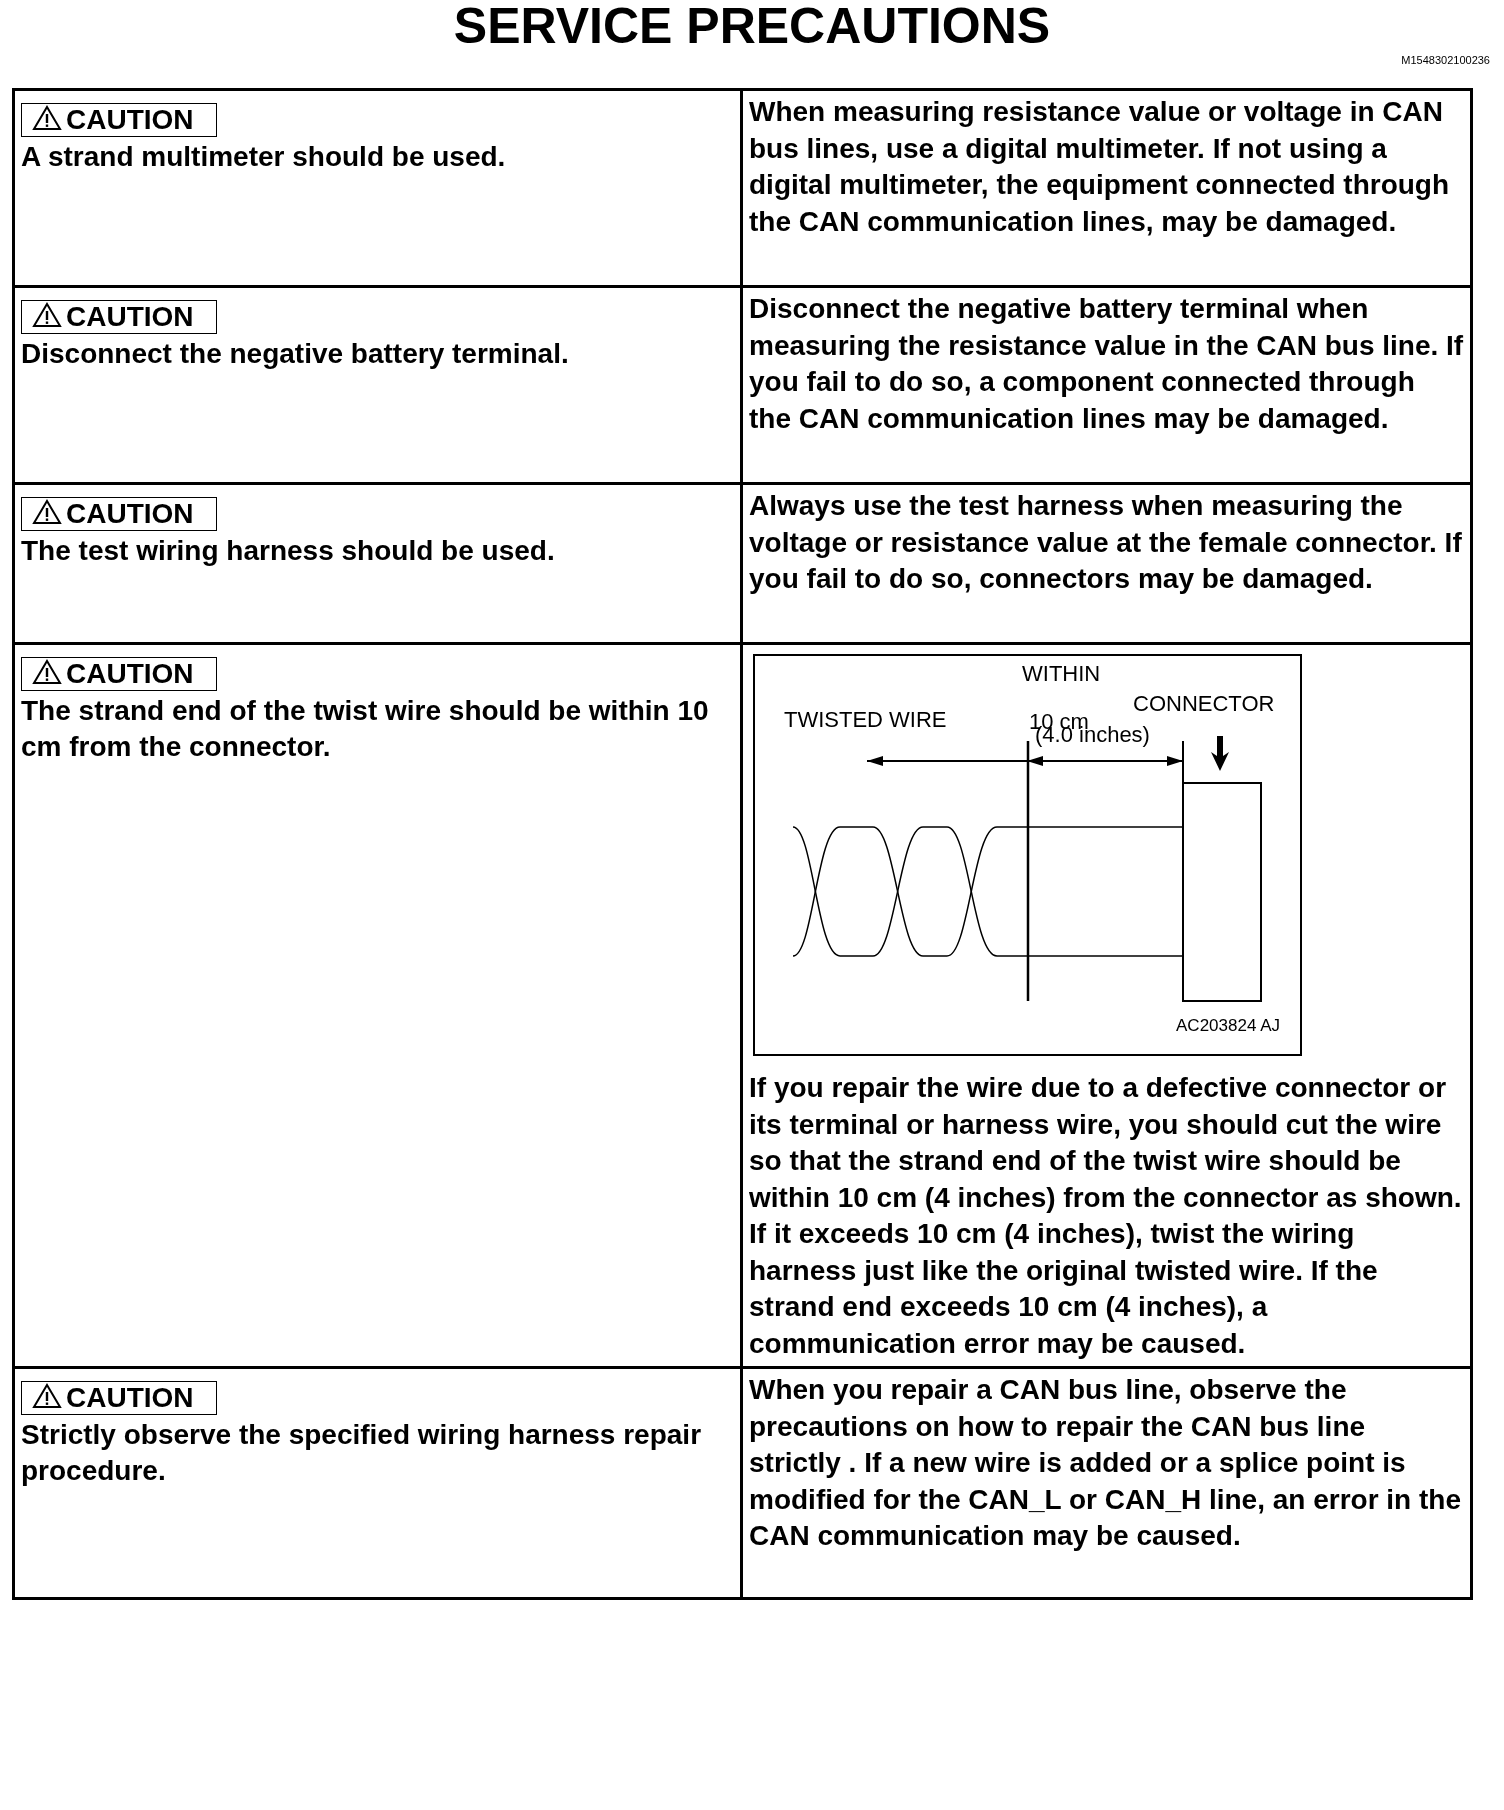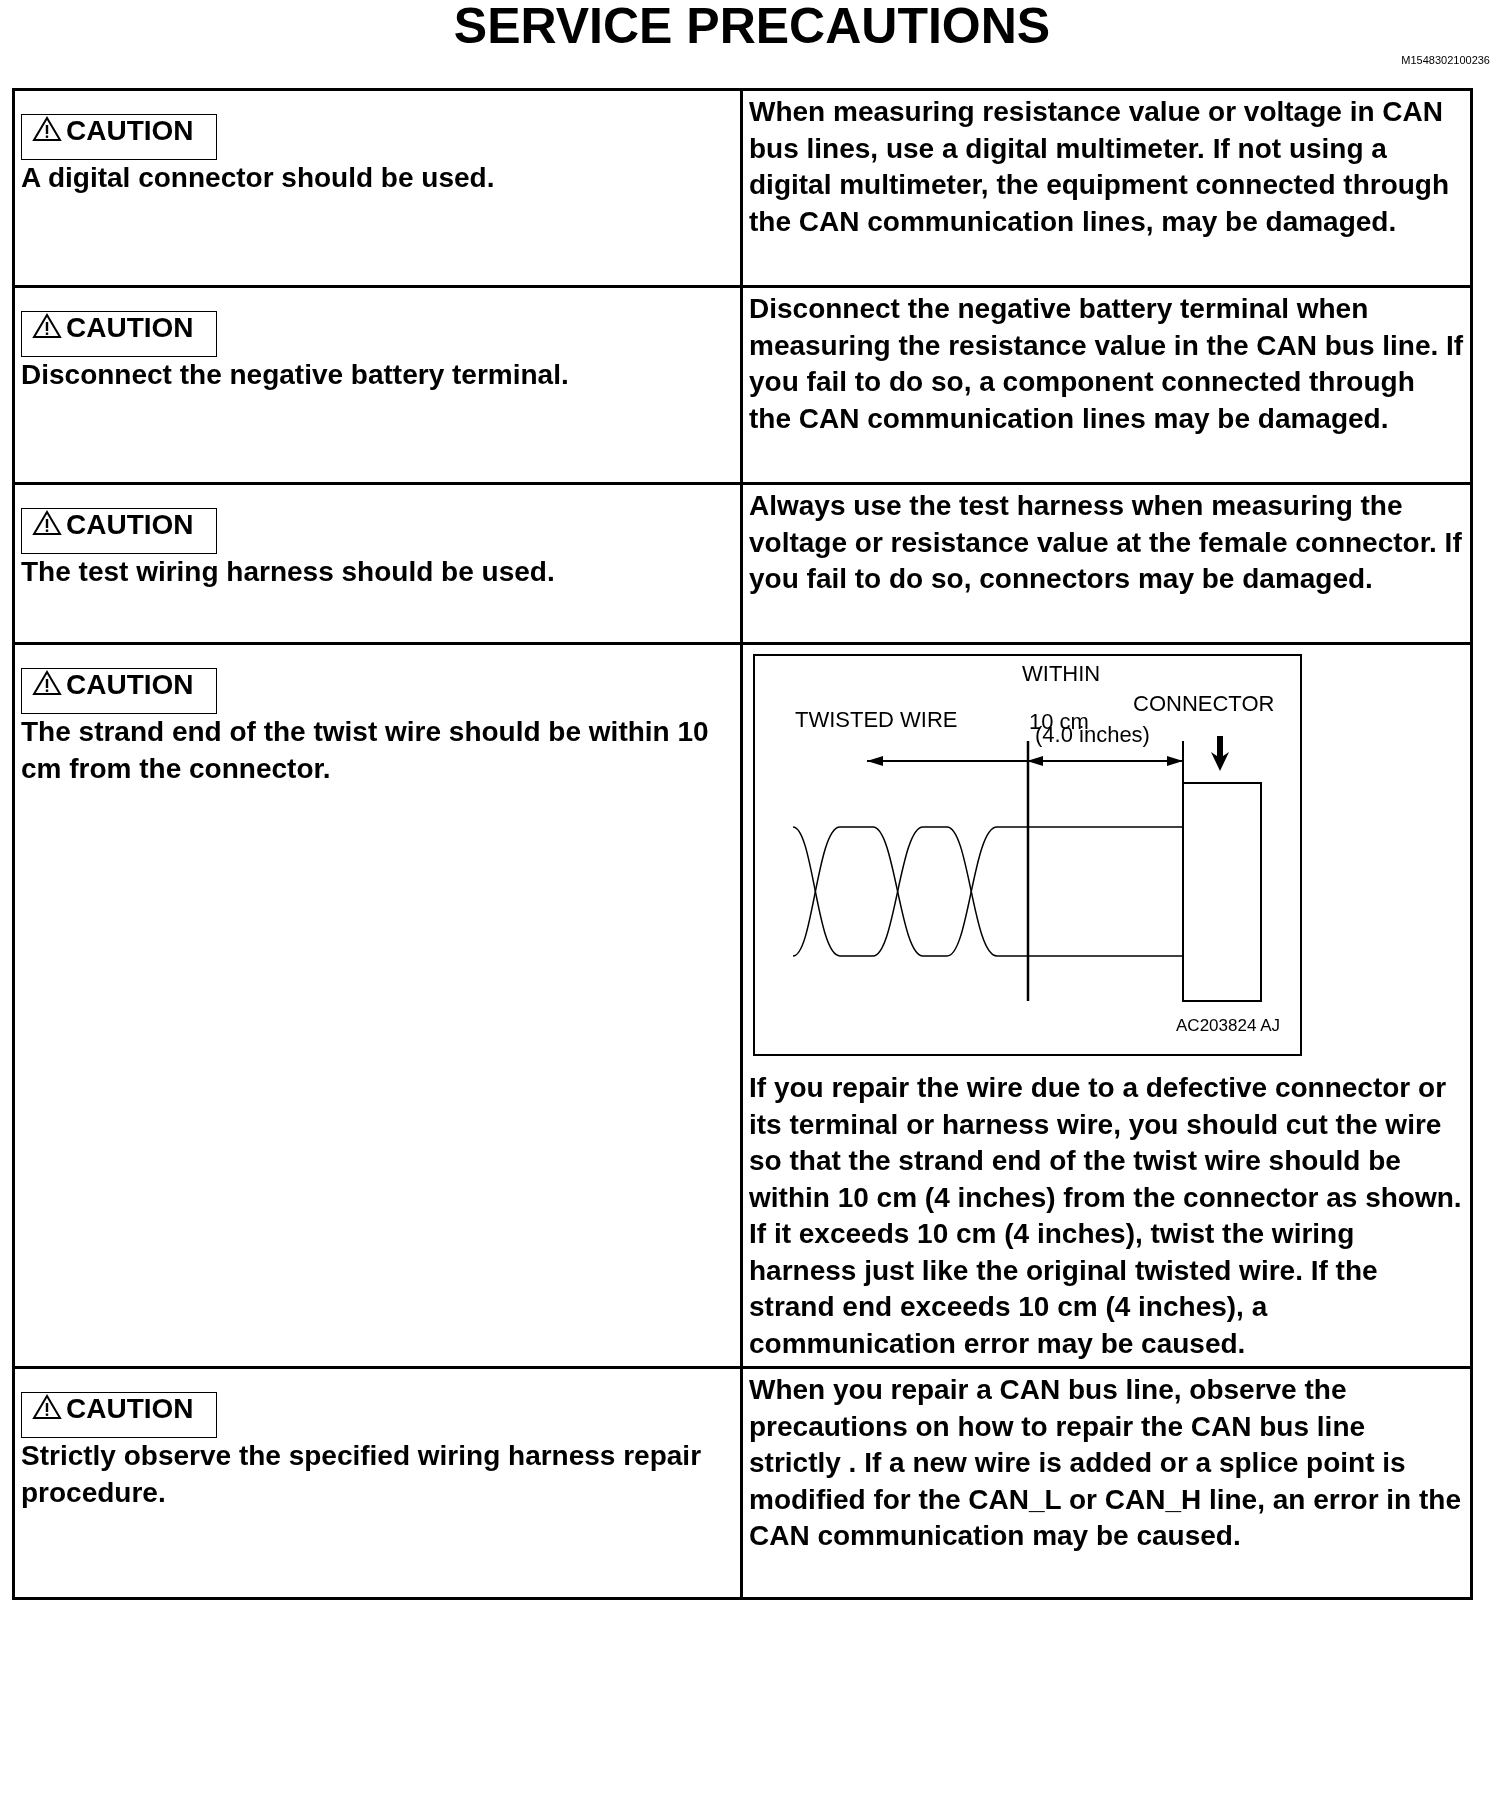--- a/index.html
+++ b/index.html
@@ -8,22 +8,22 @@
   .title { position:absolute; left:0; width:1504px; top:-4px; text-align:center;
            font-size:50px; font-weight:bold; letter-spacing:0px; line-height:60px; }
   .docid { position:absolute; right:14px; top:54px; font-size:11px; }
   table.prec { position:absolute; left:12px; top:88px; width:1458px; border-collapse:collapse;
                table-layout:fixed; }
   table.prec td, table.prec th { border:3px solid #000; vertical-align:top; padding:3px 6px 4px 6px;
                font-size:28px; font-weight:bold; line-height:36.5px; text-align:left; }
   table.prec th { font-weight:bold; padding-top:4px; height:38px; }
   col.c1 { width:728px; }
   col.c2 { width:730px; }
-  .caution-box { display:inline-block; border:1.5px solid #000; padding:0 22px 12px 10px;
-                 font-size:28px; line-height:32px; margin-top:20px; margin-bottom:0; }
+  .caution-box { display:inline-block; border:1.5px solid #000; padding:0 22px 0 10px;
+                 font-size:28px; line-height:32px; margin-top:9px; margin-bottom:0; }
   .caution-box .tri { display:inline-block; width:30px; height:26px; vertical-align:-2px; margin-right:4px; }
   .r1 td { height:150px; } .r2 td { height:187px; } .r3 td { height:187px; }
   .r4 td { height:150px; } .r5 td { height:707px; } .r6 td { height:221px; }
   .figure { position:relative; width:545px; height:398px; border:2px solid #000; margin:6px 0 14px 4px; background:#fff; }
   .figure svg { position:absolute; left:0; top:0; }
   .fig-label { position:absolute; font-weight:normal; font-size:22px; line-height:24px; white-space:nowrap; }
   .fig-id { position:absolute; font-weight:normal; font-size:17px; right:20px; bottom:10px; }
 </style>
 </head>
 <body>
@@ -41,21 +41,21 @@
 
   <tr class="r2">
     <td>
       <div class="caution-box">
         <svg class="tri" viewBox="0 0 30 26">
               <polygon points="15,2 28,24 2,24" fill="none" stroke="#000" stroke-width="2"></polygon>
               <rect x="13.8" y="9" width="2.4" height="9" fill="#000"></rect>
               <rect x="13.8" y="19.5" width="2.4" height="2.4" fill="#000"></rect>
             </svg><span>CAUTION</span>
       </div>
-      <div>A digital connector should be used.</div>
+      <div>A strand multimeter should be used.</div>
     </td>
     <td>
       <div>When measuring resistance value or voltage in CAN bus lines, use a digital multimeter. If not using a digital multimeter, the equipment connected through the CAN communication lines, may be damaged.</div>
     </td>
   </tr>
 
   <tr class="r3">
     <td>
       <div class="caution-box">
         <svg class="tri" viewBox="0 0 30 26">
@@ -113,21 +113,21 @@
           <rect x="428" y="127" width="78" height="218" fill="none" stroke="#000" stroke-width="2"></rect>
 
           <polygon points="462,80 468,80 468,100 474,96 465,115 456,96 462,100" fill="#000"></polygon>
 
           <line x1="242" y1="171" x2="428" y2="171" stroke="#000" stroke-width="1.5"></line>
           <line x1="242" y1="300" x2="428" y2="300" stroke="#000" stroke-width="1.5"></line>
 
           <path d="M38,171 C58,171 62,300 85,300 L118,300 C140,300 145,171 168,171 L192,171 C214,171 218,300 242,300" fill="none" stroke="#000" stroke-width="1.5"></path>
           <path d="M38,300 C58,300 62,171 85,171 L118,171 C140,171 145,300 168,300 L192,300 C214,300 218,171 242,171" fill="none" stroke="#000" stroke-width="1.5"></path>
         </svg>
-        <div class="fig-label" style="left:40px;top:52px;">TWISTED WIRE</div>
+        <div class="fig-label" style="left:29px;top:52px;">TWISTED WIRE</div>
         <div class="fig-label" style="left:267px;top:6px;">WITHIN</div>
         <div class="fig-label" style="left:274px;top:36px;margin-top:18px;">10 cm</div>
         <div class="fig-label" style="left:280px;top:67px;">(4.0 inches)</div>
         <div class="fig-label" style="left:378px;top:36px;">CONNECTOR</div>
         <div class="fig-id">AC203824 AJ</div>
       </div>
       <div>If you repair the wire due to a defective connector or its terminal or harness wire, you should cut the wire so that the strand end of the twist wire should be within 10 cm (4 inches) from the connector as shown. If it exceeds 10 cm (4 inches), twist the wiring harness just like the original twisted wire. If the strand end exceeds 10 cm (4 inches), a communication error may be caused.</div>
     </td>
   </tr>
 

